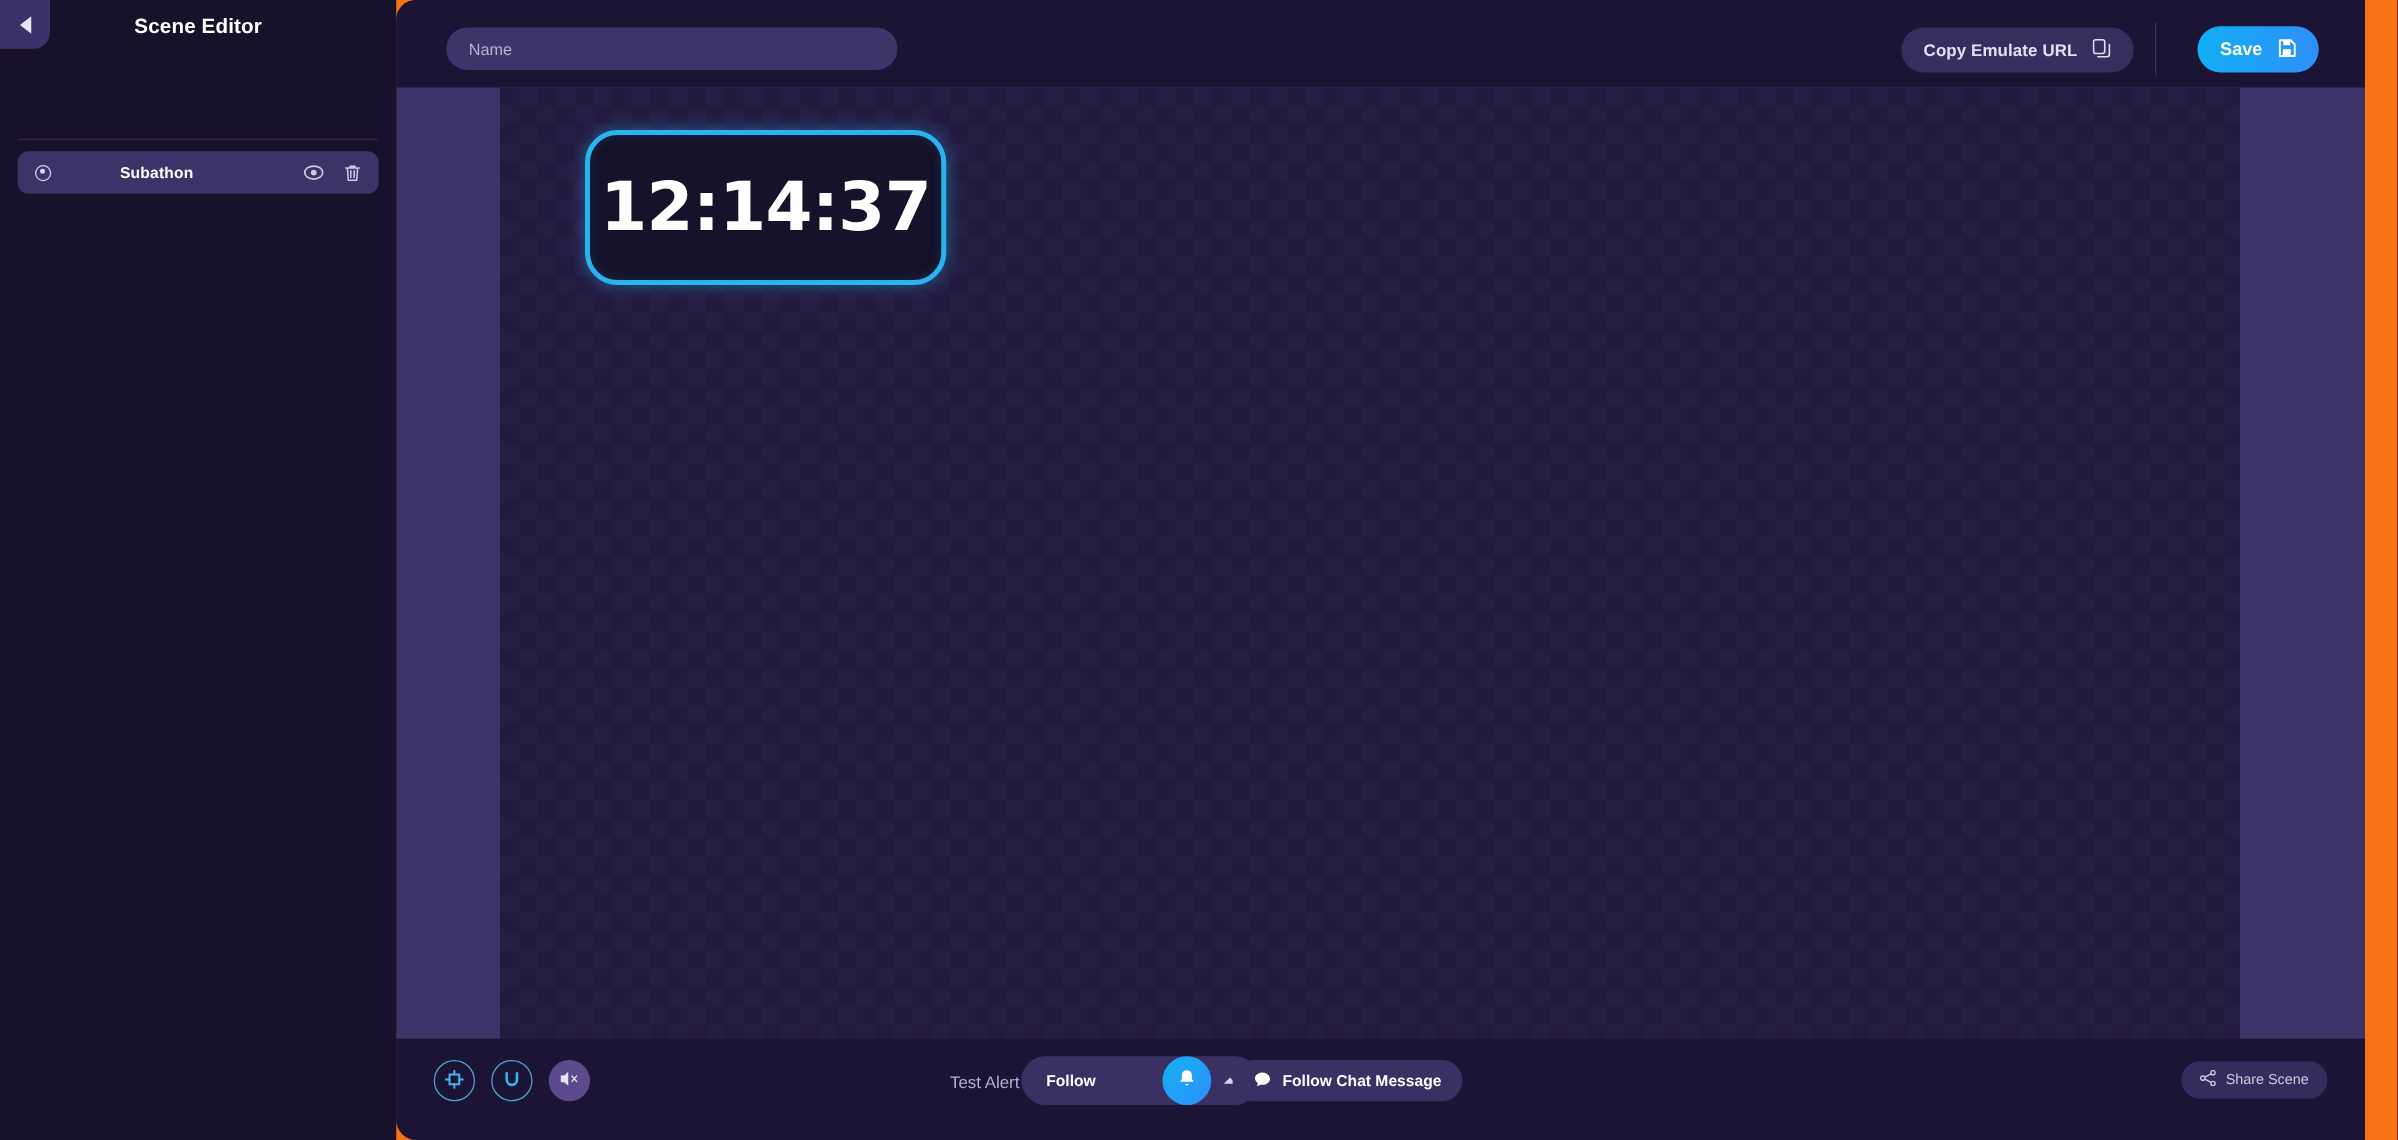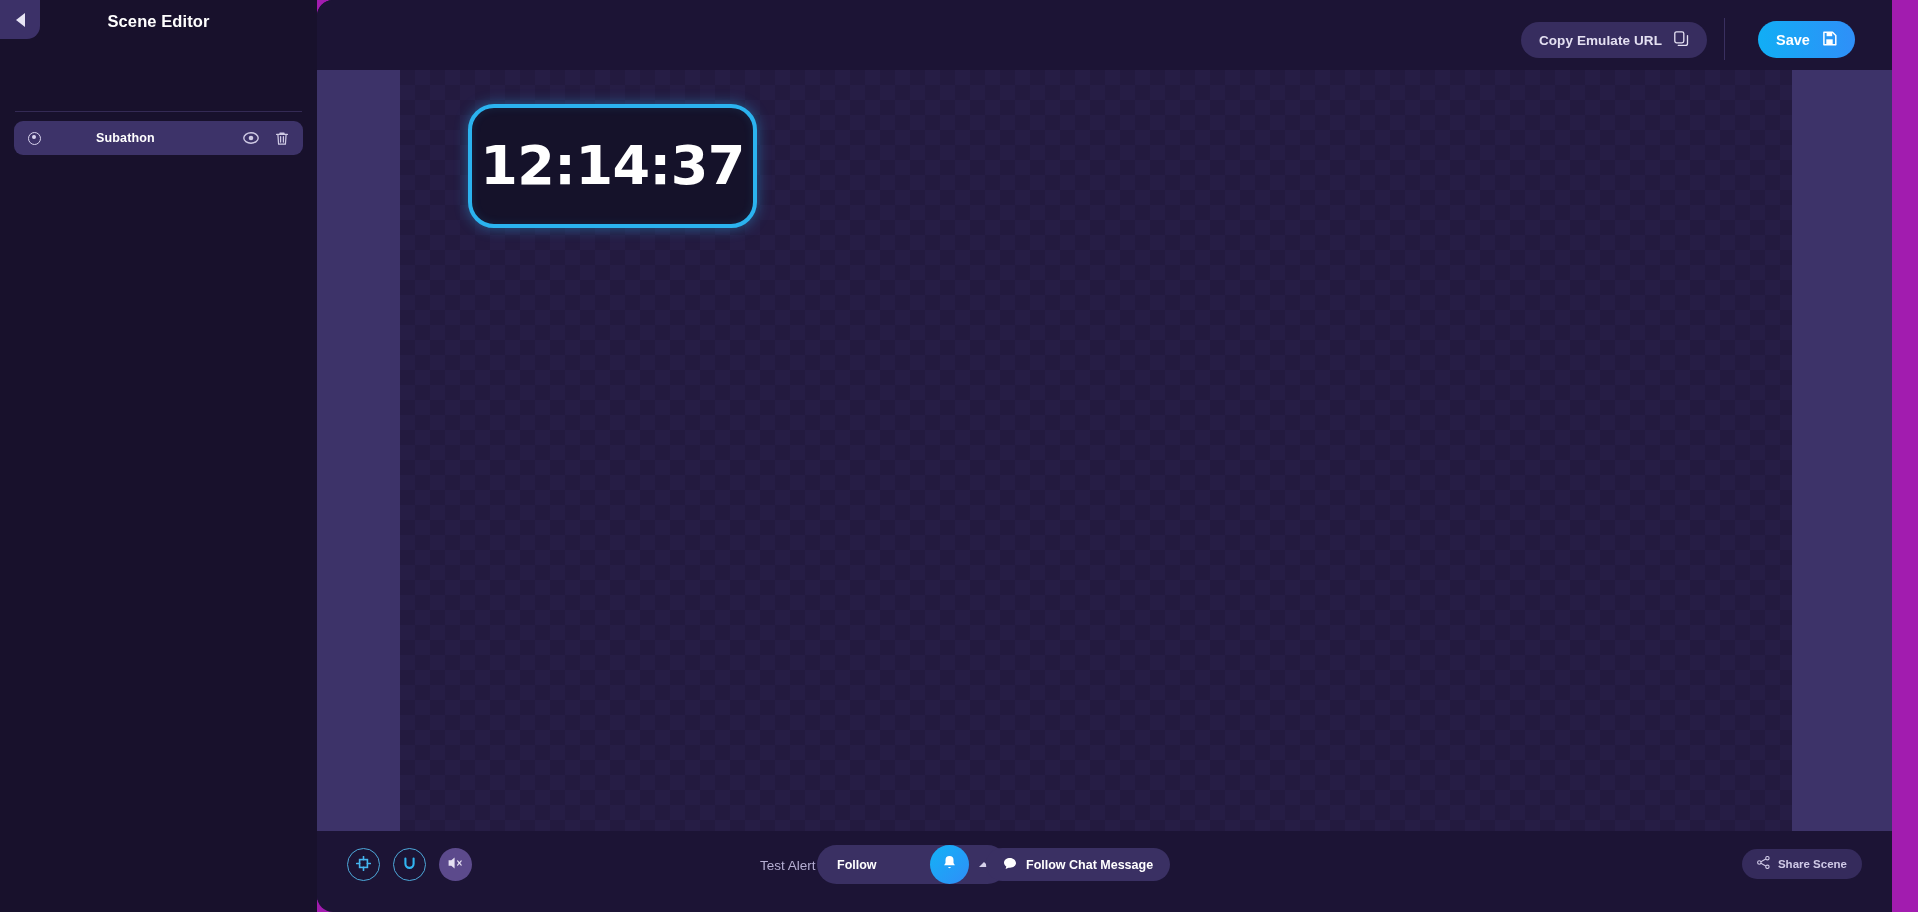--- a/index.html
+++ b/index.html
@@ -9,21 +9,21 @@
     height: 912px;
     overflow: hidden;
     background: #2b2050;
     font-family: "Liberation Sans", sans-serif;
   }
 
   #app {
     position: relative;
     width: 1918px;
     height: 912px;
-    background: #a21caf;
+    background: #f97316;
   }
 
   
   #sidebar {
     position: absolute;
     left: 0; top: 0;
     width: 317px; height: 912px;
     background: #18112c;
     z-index: 5;
   }
@@ -369,21 +369,21 @@
     background: #352b5c;
     border: none;
     display: flex;
     align-items: center;
     gap: 8px;
     cursor: pointer;
     font-family: inherit;
   }
   #share-btn .label {
     font-size: 11.5px;
-    font-weight: bold;
+    font-weight: normal;
     color: #cfc9e6;
   }
 </style>
 </head>
 <body>
 
 <div id="app">
 
   <aside id="sidebar">
 
@@ -413,20 +413,21 @@
         </span>
       </span>
     </div>
 
   </aside>
 
   <section id="editor-panel">
 
     <div id="topbar">
 
+      <input id="name-input" type="text" placeholder="Name" style="">
 
       <button id="copy-url-btn">
         <span class="label">Copy Emulate URL</span>
         <span>
           <svg width="15" height="16" viewBox="0 0 15 16">
             <rect x="0.8" y="0.8" width="9" height="11" rx="1.8" fill="none" stroke="#e4e0f2" stroke-width="1.3"></rect>
             <path d="M4.3 14.4h7.2a2 2 0 0 0 2-2V4.6" fill="none" stroke="#e4e0f2" stroke-width="1.3" stroke-linecap="round"></path>
           </svg>
         </span>
       </button>

